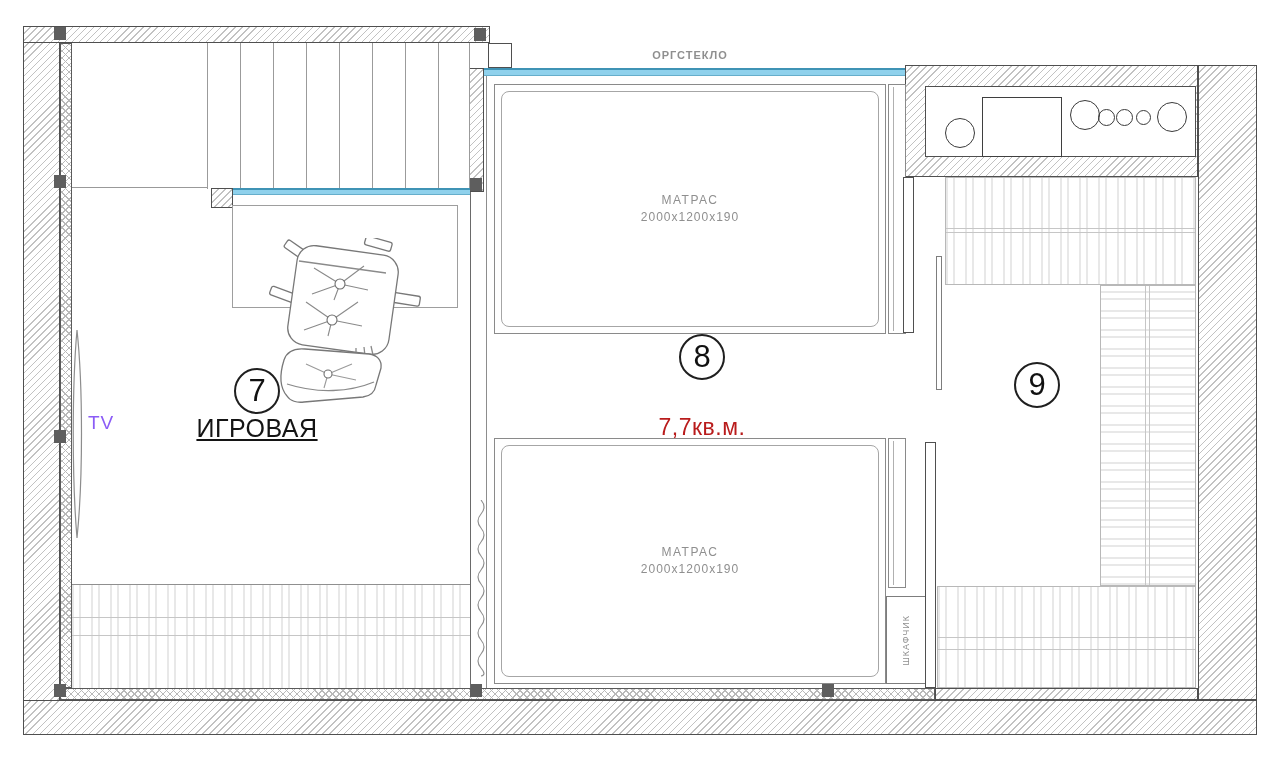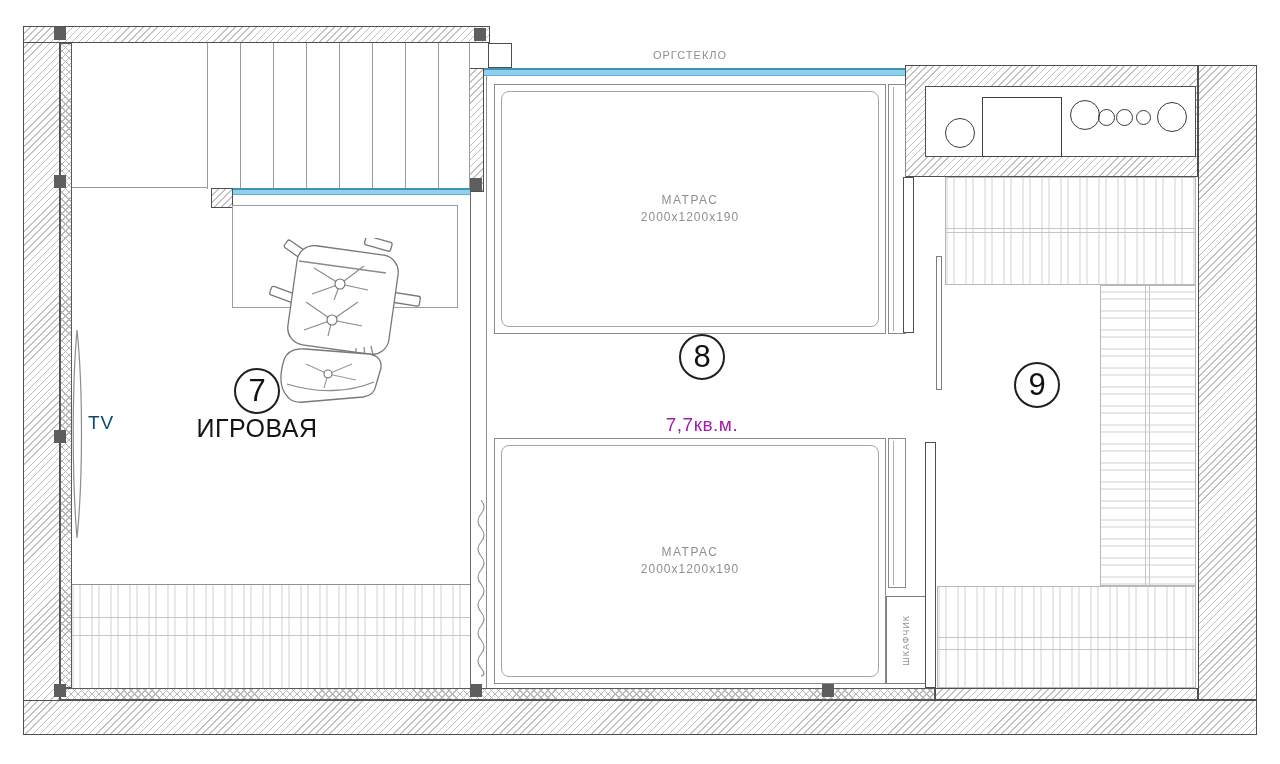--- a/index.html
+++ b/index.html
@@ -34,25 +34,25 @@
   .rack-v{background-image:repeating-linear-gradient(90deg,#e8e8e8 0 2px,transparent 2px 7px,#e8e8e8 7px 9px,transparent 9px 19px);}
   .rack-h{background-image:repeating-linear-gradient(0deg,#e8e8e8 0 2px,transparent 2px 7px,#e8e8e8 7px 9px,transparent 9px 19px);}
   .rack{border:1px solid #b8b8b8;background-color:#fff;}
   .rail-h{position:absolute;left:0;right:0;height:1px;background:#c6c6c6;}
   .rail-v{position:absolute;top:0;bottom:0;width:1px;background:#c6c6c6;}
   .circle-ring{border:1.5px solid #3a3a3a;border-radius:50%;background:transparent;}
   
   .room-number{width:46px;height:46px;border:2px solid #1f1f1f;border-radius:50%;background:#fff;
           display:flex;align-items:center;justify-content:center;font-size:31px;color:#111;}
   .room-name{font-size:25px;color:#141414;letter-spacing:.5px;text-align:center;white-space:nowrap;}
-  .room-area{font-size:19px;color:#a21caf;letter-spacing:.5px;text-align:center;white-space:nowrap;}
+  .room-area{font-size:23px;color:#b91c1c;letter-spacing:.5px;text-align:center;white-space:nowrap;}
   .matt-1{font-size:12px;color:#8f8f8f;letter-spacing:1.5px;line-height:17px;}
   .matt-2{font-size:12px;color:#8f8f8f;letter-spacing:1px;line-height:17px;}
-  .glass-label{font-size:11px;color:#8f8f8f;letter-spacing:1px;text-align:center;}
-  .tv-label{font-size:19px;color:#0c4a6e;letter-spacing:1px;}
+  .glass-label{font-size:11px;color:#8f8f8f;letter-spacing:1px;text-align:center;font-weight:bold;}
+  .tv-label{font-size:19px;color:#8b5cf6;letter-spacing:1px;}
   .cabinet-text{font-size:9px;color:#8f8f8f;letter-spacing:1px;writing-mode:vertical-rl;transform:rotate(180deg);}
   svg{display:block;}
 </style>
 </head>
 <body>
 
 <div class="plan">
 
   <div class="abs hatch" style="left:23px;top:26px;width:37px;height:709px;"></div>
   <div class="abs hatch" style="left:23px;top:26px;width:467px;height:17px;"></div>
@@ -111,21 +111,21 @@
     <path d="M9 2 C15 58 15 152 9 210 C4 152 4 58 9 2 Z" fill="#fdfdfd" stroke="#8d8d8d" stroke-width="1.2"></path>
   </svg>
   <div class="abs tv-label" style="left:88px;top:412px;">TV</div>
 
   <div class="abs rack-v" style="left:72px;top:584px;width:398px;height:104px;border-top:1px solid #8f8f8f;">
     <div class="rail-h" style="top:32px;"></div>
     <div class="rail-h" style="top:50px;"></div>
   </div>
 
   <div class="abs room-number" style="left:234px;top:368px;">7</div>
-  <div class="abs room-name" style="left:157px;top:414px;width:200px;">ИГРОВАЯ</div>
+  <div class="abs room-name" style="left:157px;top:414px;width:200px;text-decoration:underline;">ИГРОВАЯ</div>
 
   <div class="abs line-v" style="left:486px;top:76px;height:612px;background:#8d8d8d;"></div>
 
   <div class="abs bed-frame" style="left:494px;top:84px;width:392px;height:250px;"></div>
   <div class="abs bed-mattress" style="left:501px;top:91px;width:378px;height:236px;">
     <div class="matt-1">МАТРАС</div>
     <div class="matt-2">2000х1200х190</div>
   </div>
   <div class="abs bedside" style="left:888px;top:84px;width:18px;height:250px;">
       <div class="inner"></div>

